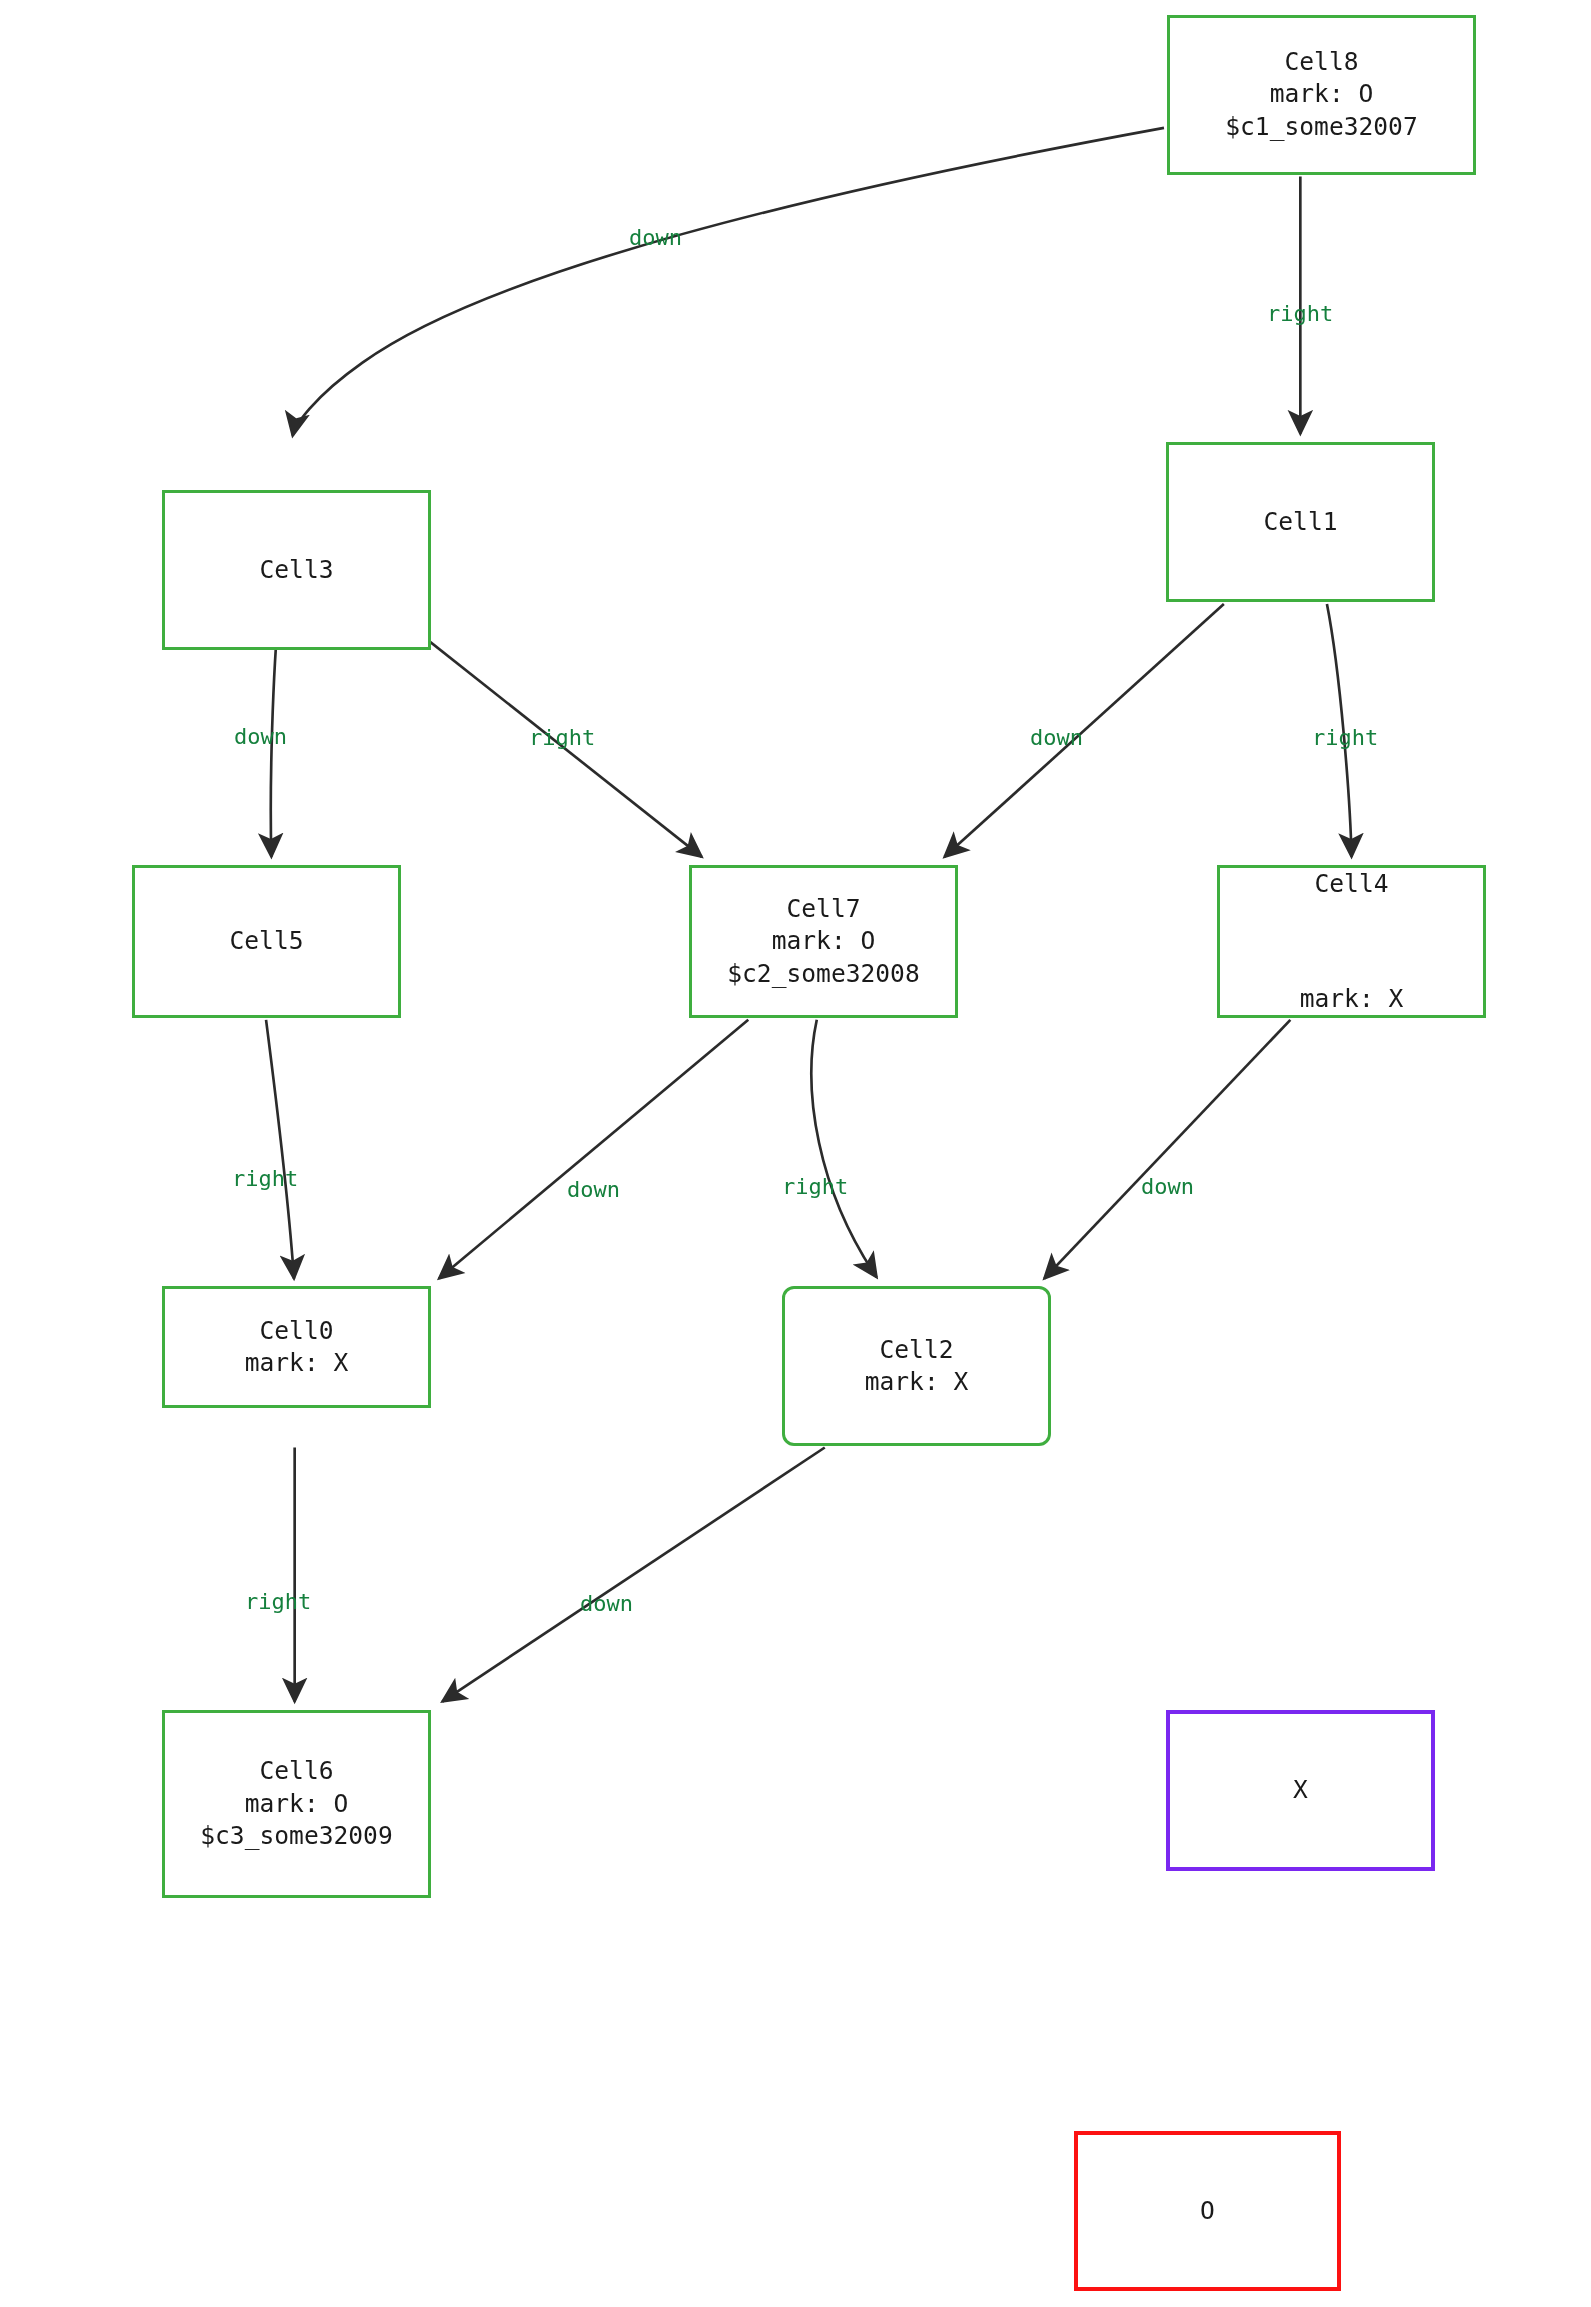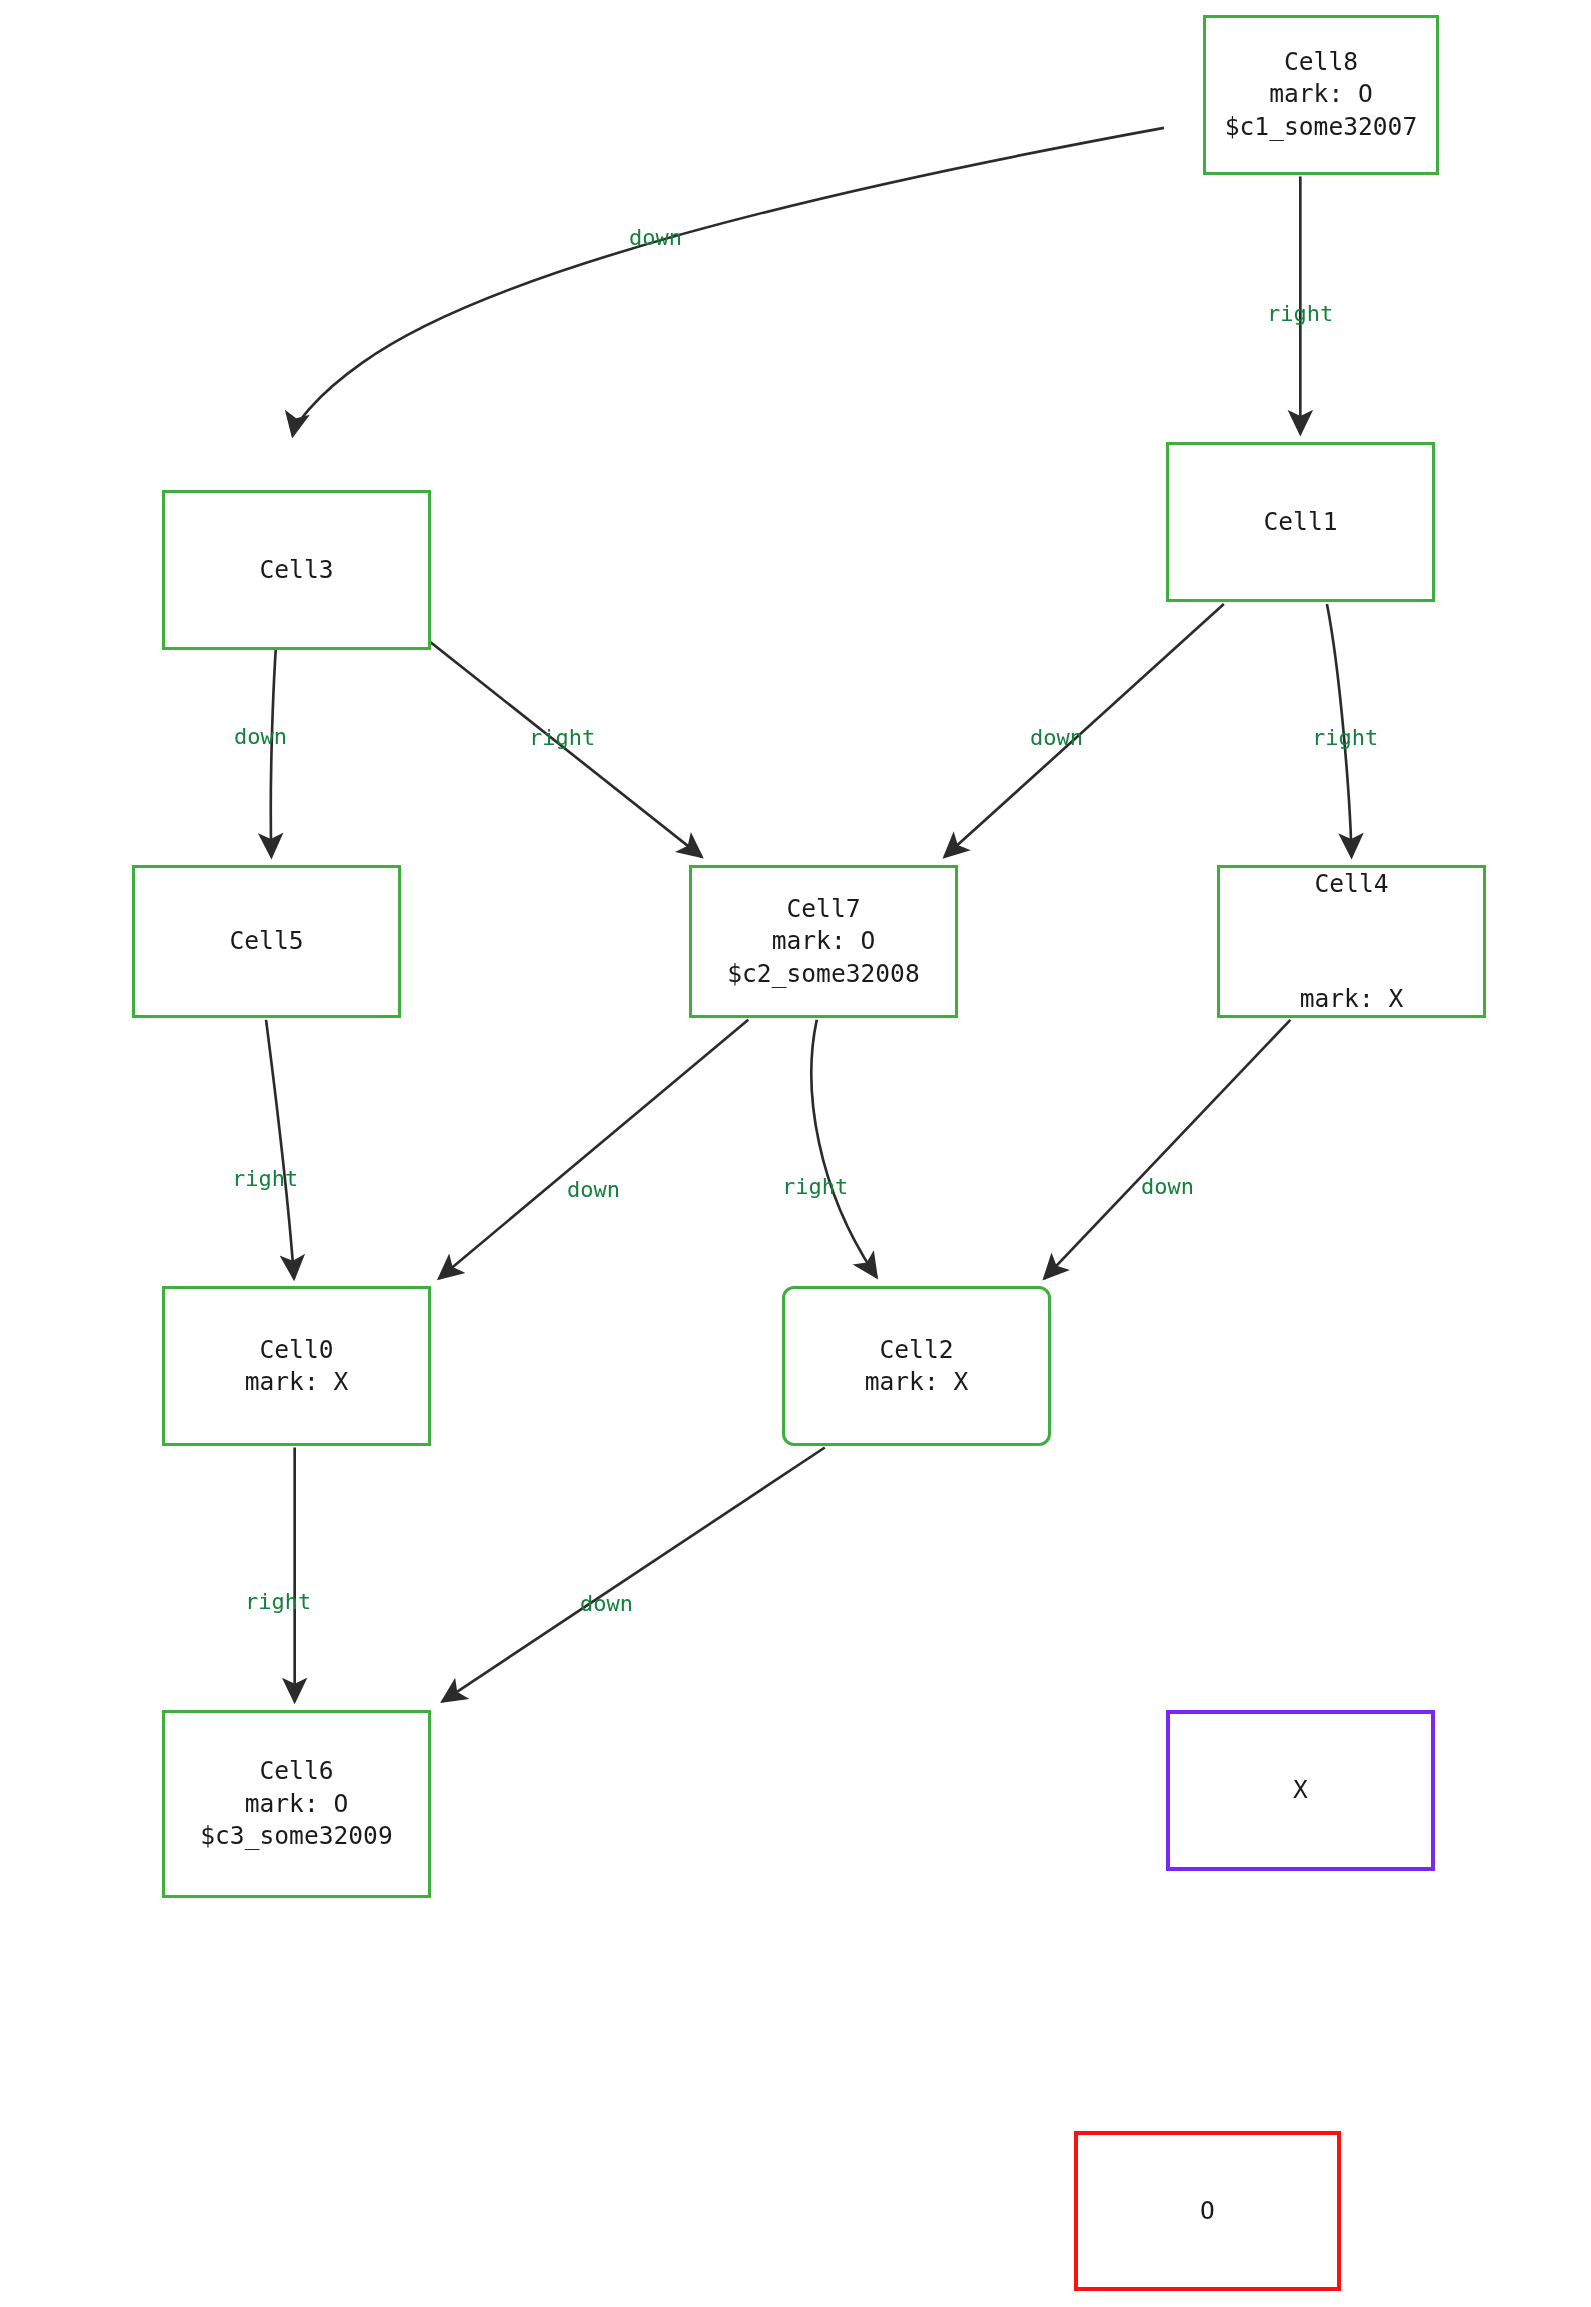--- a/index.html
+++ b/index.html
@@ -93,21 +93,21 @@
 
     <path d="M1228,1533 C1205,1640 1230,1790 1318,1920" fill="none" stroke="#2b2b2b" stroke-width="4" marker-end="url(#arrow)"></path>
 
     <path d="M1940,1533 L1570,1922" fill="none" stroke="#2b2b2b" stroke-width="4" marker-end="url(#arrow)"></path>
 
     <path d="M443,2176 L443,2558" fill="none" stroke="#2b2b2b" stroke-width="4" marker-end="url(#arrow)"></path>
 
     <path d="M1240,2176 L665,2558" fill="none" stroke="#2b2b2b" stroke-width="4" marker-end="url(#arrow)"></path>
   </svg>
 
-  <div class="node node-green" style="left:1203px; top:14.6px; width:236px; height:160px;">
+  <div class="node node-green" style="left:1167px; top:14.6px; width:309px; height:160px;">
     <span class="node-line">Cell8</span>
     <span class="node-line">mark: O</span>
     <span class="node-line overflow">$c1_some32007</span>
   </div>
 
   <div class="node node-green" style="left:162px; top:442px; width:269px; height:160px;margin-top:48px;">
     <span class="node-line">Cell3</span>
   </div>
 
   <div class="node node-green" style="left:1166px; top:442px; width:269px; height:160px;">
@@ -122,21 +122,21 @@
     <span class="node-line">Cell7</span>
     <span class="node-line">mark: O</span>
     <span class="node-line overflow">$c2_some32008</span>
   </div>
 
   <div class="node node-green" style="left:1217px; top:865px; width:269px; height:153px;justify-content:space-between;">
     <span class="node-line">Cell4</span>
     <span class="node-line">mark: X</span>
   </div>
 
-  <div class="node node-green" style="left:162px; top:1286px; width:269px; height:160px;">
+  <div class="node node-green" style="left:162px; top:1286px; width:269px; height:122px;">
     <span class="node-line">Cell0</span>
     <span class="node-line">mark: X</span>
   </div>
 
   <div class="node node-green" style="left:782px; top:1286px; width:269px; height:160px;border-radius:12px;">
     <span class="node-line">Cell2</span>
     <span class="node-line">mark: X</span>
   </div>
 
   <div class="node node-green" style="left:162px; top:1710px; width:269px; height:188px;">

